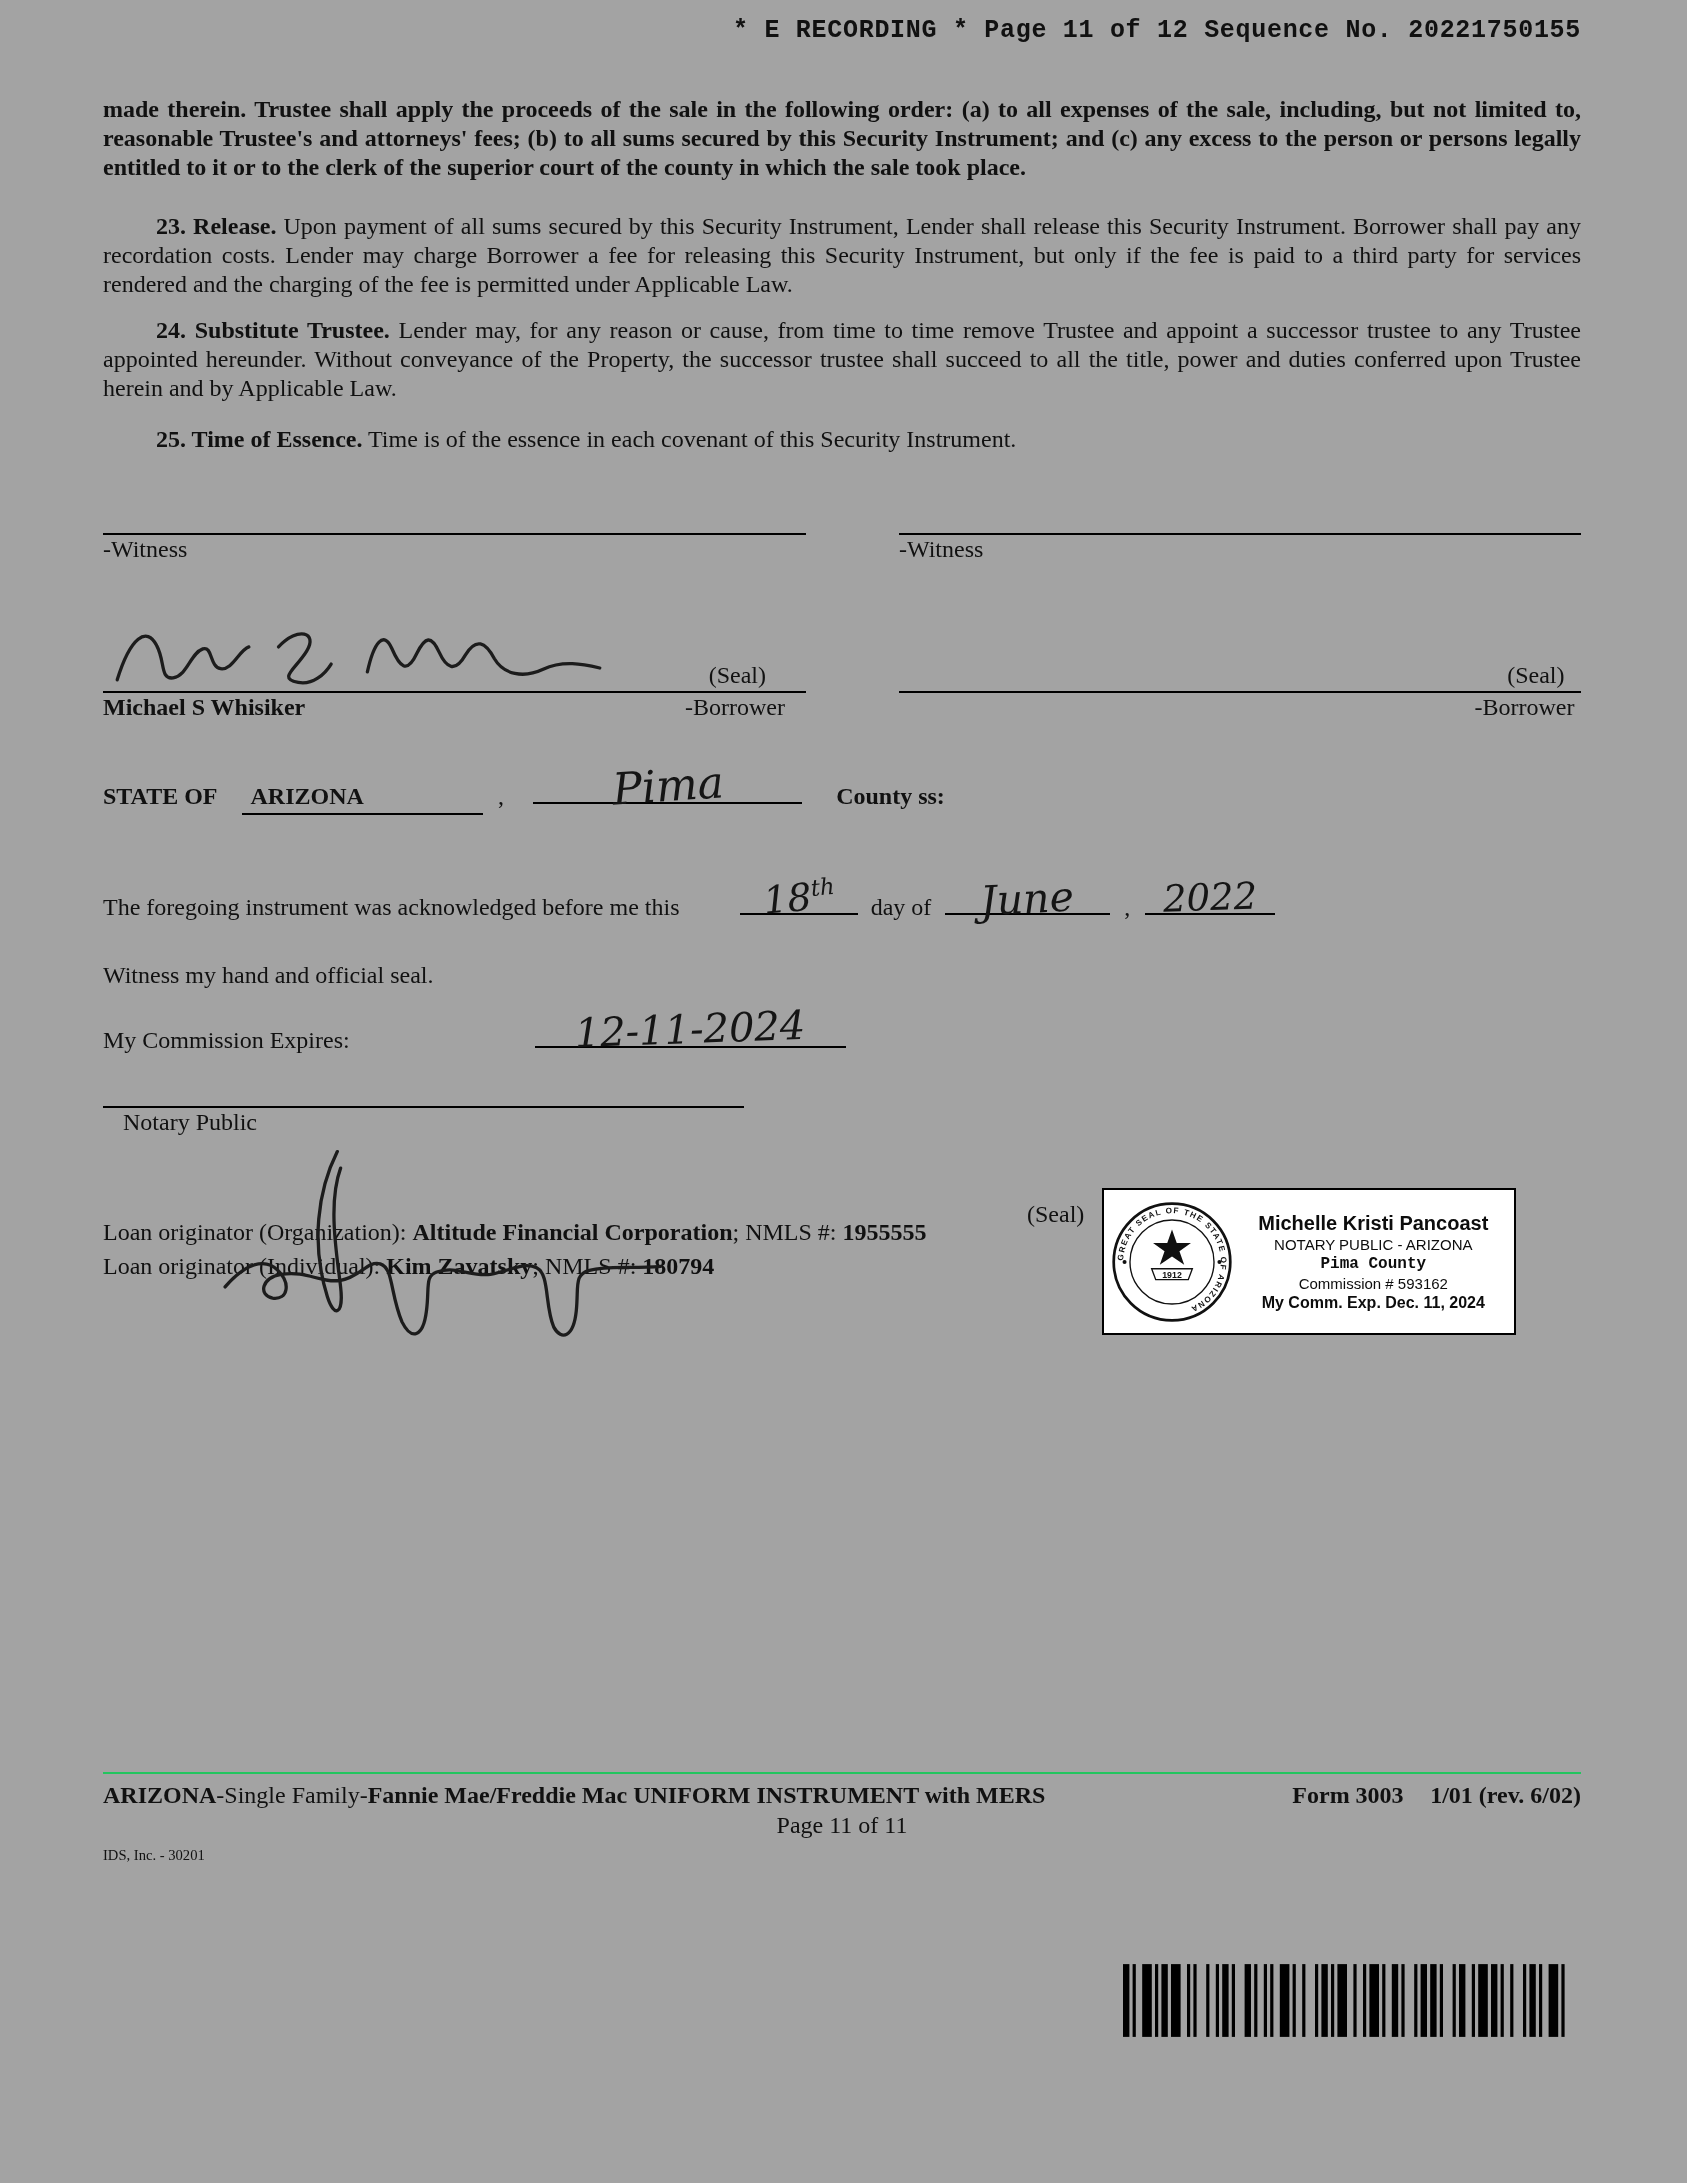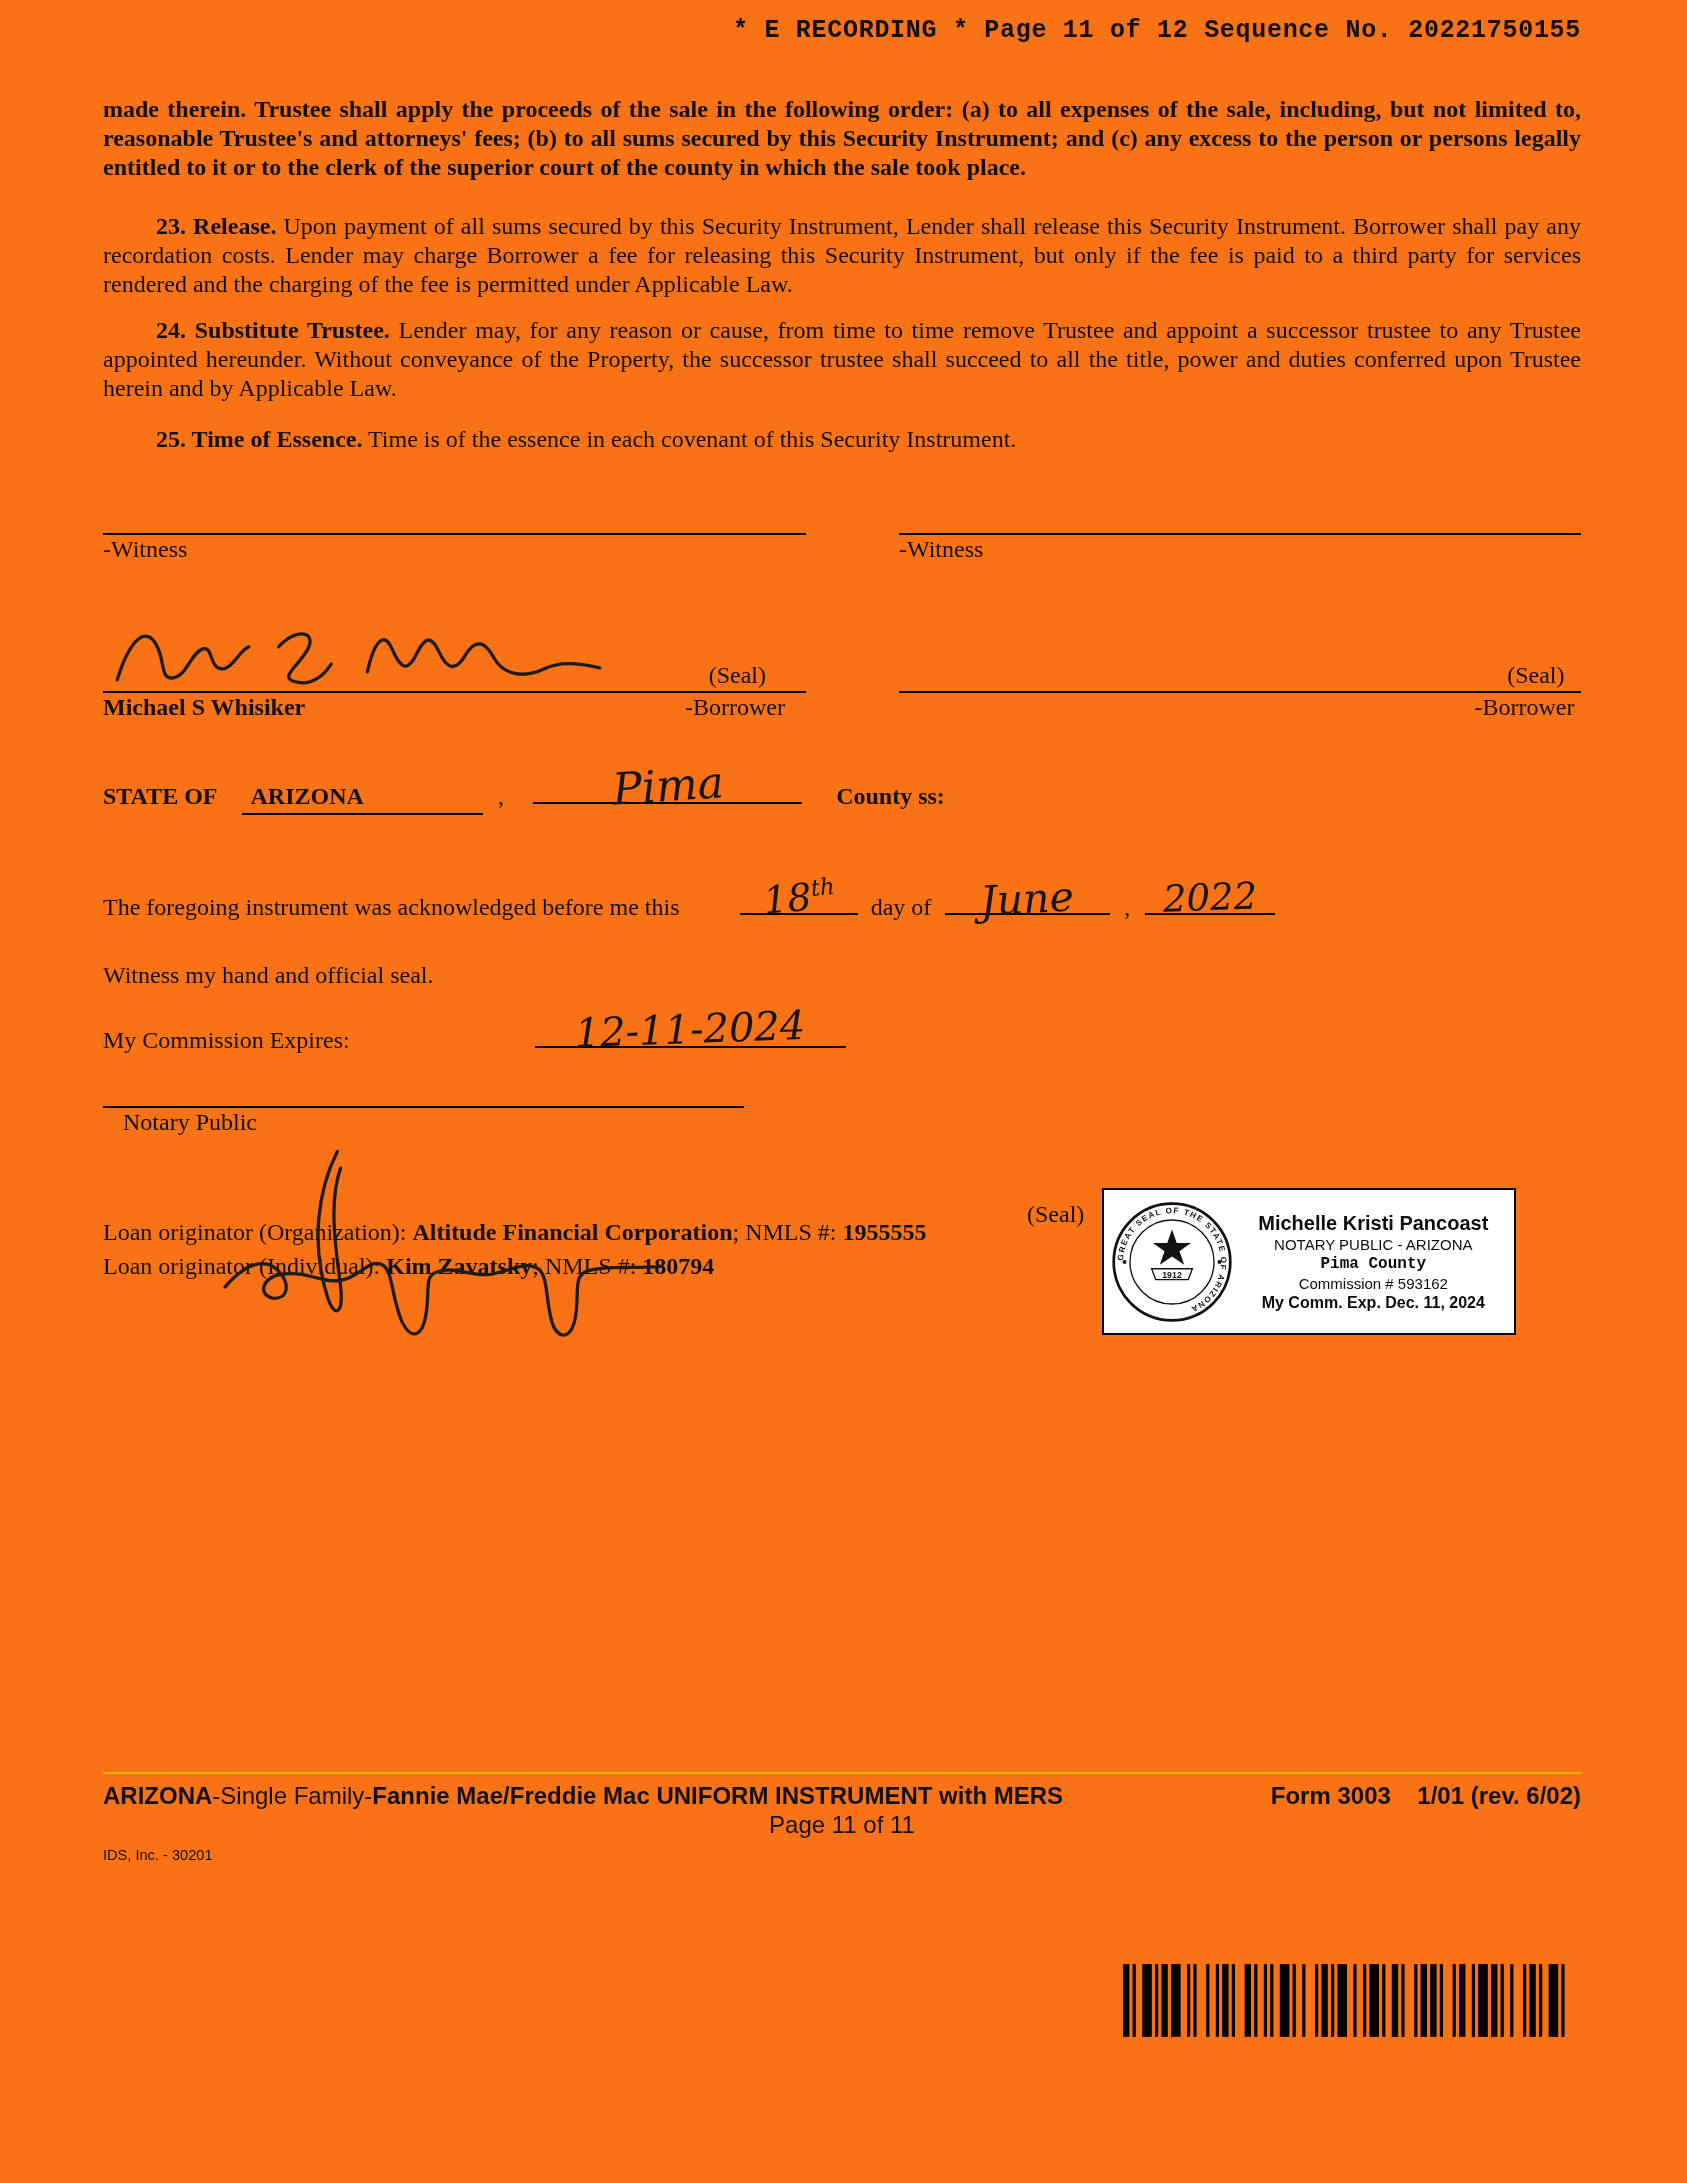--- a/index.html
+++ b/index.html
@@ -1,18 +1,18 @@
 <!DOCTYPE html>
 <html style="font-size:10.6px"><head>
 <meta charset="utf-8">
 <style>
   * { margin:0; padding:0; box-sizing:border-box; }
   html,body { background:#ffffff; }
   body { width:1687px; height:2183px; position:relative; font-family:"Liberation Serif", serif; color:#111; }
-  .page { position:absolute; inset:0; background:#f97316; padding:14.6px 106px 0 103px; }
+  .page { position:absolute; inset:0; background:#a3a3a3; padding:14.6px 106px 0 103px; }
 
   .rec-header { font-family:"Liberation Mono", monospace; font-weight:bold; font-size:25px; line-height:32px; text-align:right; letter-spacing:0.7px; white-space:nowrap; }
 
   .body-text { font-size:24px; line-height:29px; text-align:justify; }
   .bold { font-weight:bold; }
   .para-cont { margin-top:48px; font-weight:bold; }
   .sect { margin-top:17px; text-indent:53px; }
   .sect.first { margin-top:30px; }
   .sect.p25 { margin-top:22.5px; }
   .signing { margin-top:26.5px; text-indent:53px; }
@@ -76,21 +76,21 @@
   .stamp-seal { width:122px; height:122px; flex:0 0 auto; }
   .stamp-text { flex:1; text-align:center; font-family:"Liberation Sans", sans-serif; color:#0d0d0d; }
   .stamp-name { font-size:20px; font-weight:bold; line-height:24px; }
   .stamp-l2 { font-size:15px; line-height:19px; }
   .stamp-l3 { font-size:16px; font-weight:bold; line-height:20px;font-family:Liberation Mono, monospace; }
   .stamp-l4 { font-size:15px; line-height:19px; }
   .stamp-l5 { font-size:16px; font-weight:bold; line-height:20px; }
 
   .loan-block { margin-top:78px; font-size:24px; line-height:34px; }
 
-  .footer { position:absolute; left:103px; right:106px; top:1772px; border-top:2px solid #eab308; padding-top:6.6px; font-family:Liberation Sans, sans-serif; }
+  .footer { position:absolute; left:103px; right:106px; top:1772px; border-top:2px solid #22c55e; padding-top:6.6px; font-family:Liberation Serif, serif; }
   .footer-row1 { display:flex; justify-content:space-between; font-size:24px; line-height:29px; }
   .f-bold { font-weight:bold; }
   .form-rev { margin-left:26.5px; }
   .footer-page { text-align:center; font-size:24px; line-height:30px; }
   .footer-ids { font-size:14.6px; line-height:18.5px; margin-top:6.6px; }
 
   .barcode-wrap { position:absolute; left:1123px; top:1964px; width:448px; height:73px; }
 </style>
 </head>
 <body>

